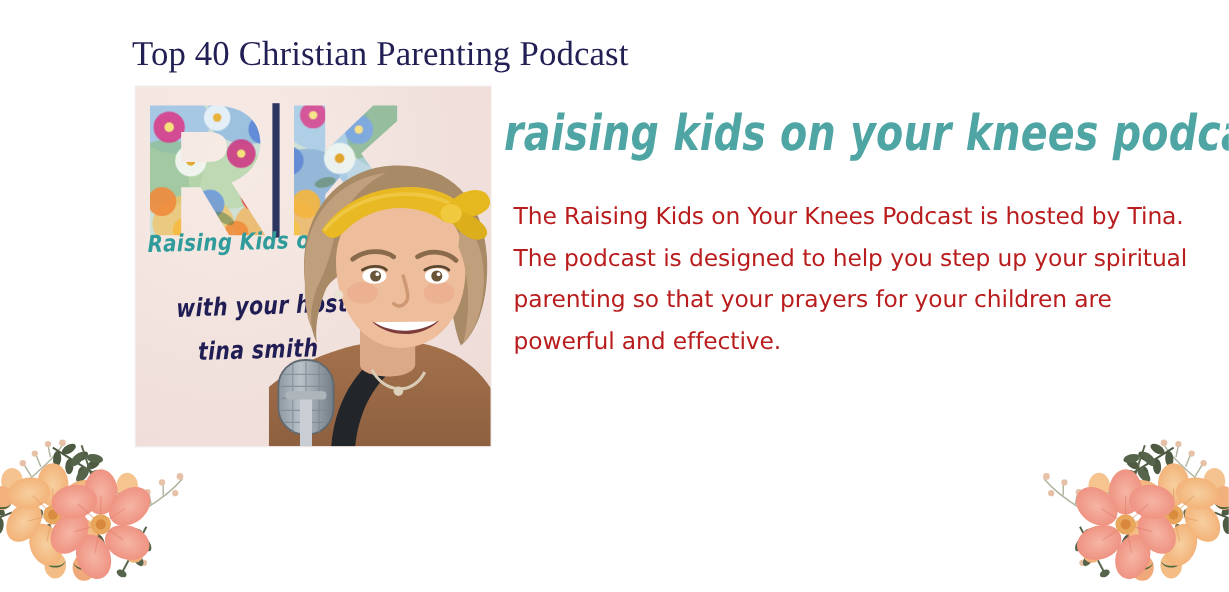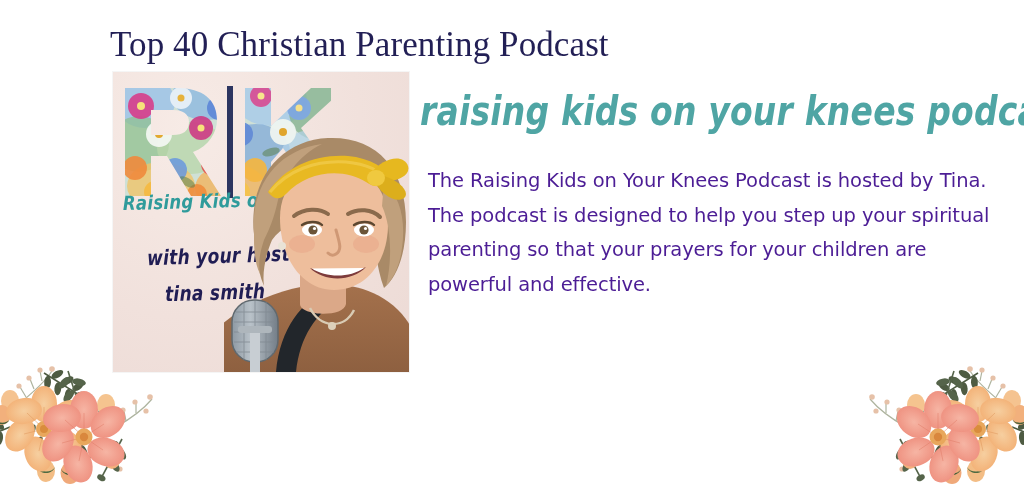--- a/index.html
+++ b/index.html
@@ -19,21 +19,21 @@
     height: 493px;
     background: #ffffff;
   }
 
   
   .page-title {
     position: absolute;
     left: 110px;
     top: 28px;
     font-family: "Liberation Serif", serif;
-    font-size: 35px;
+    font-size: 29px;
     line-height: 34px;
     color: #221f55;
     letter-spacing: 0.1px;
     white-space: nowrap;
   }
 
   
   .cover-art {
     position: absolute;
     left: 113px;
@@ -113,21 +113,21 @@
   }
 
   .description {
     position: absolute;
     left: 428px;
     top: 164px;
     width: 578px;
     font-family: "DejaVu Sans", sans-serif;
     font-size: 19.5px;
     line-height: 34.5px;
-    color: #4c1d95;
+    color: #b91c1c;
     letter-spacing: -0.1px;
   }
 
   
   .floral {
     position: absolute;
     bottom: 0;
     width: 172px;
     height: 140px;
   }

